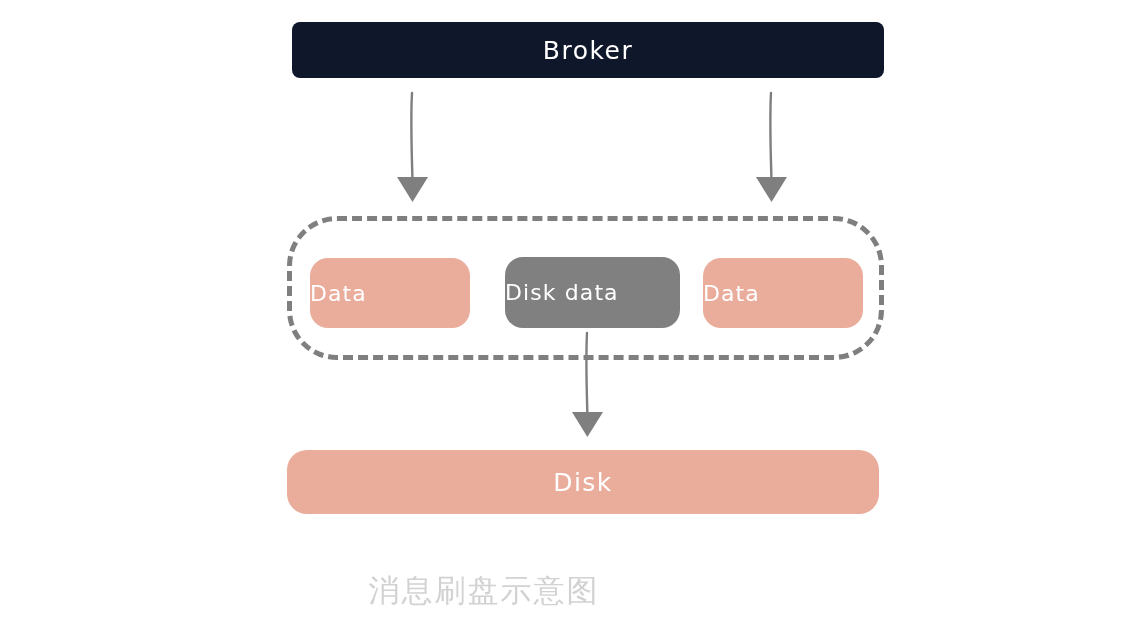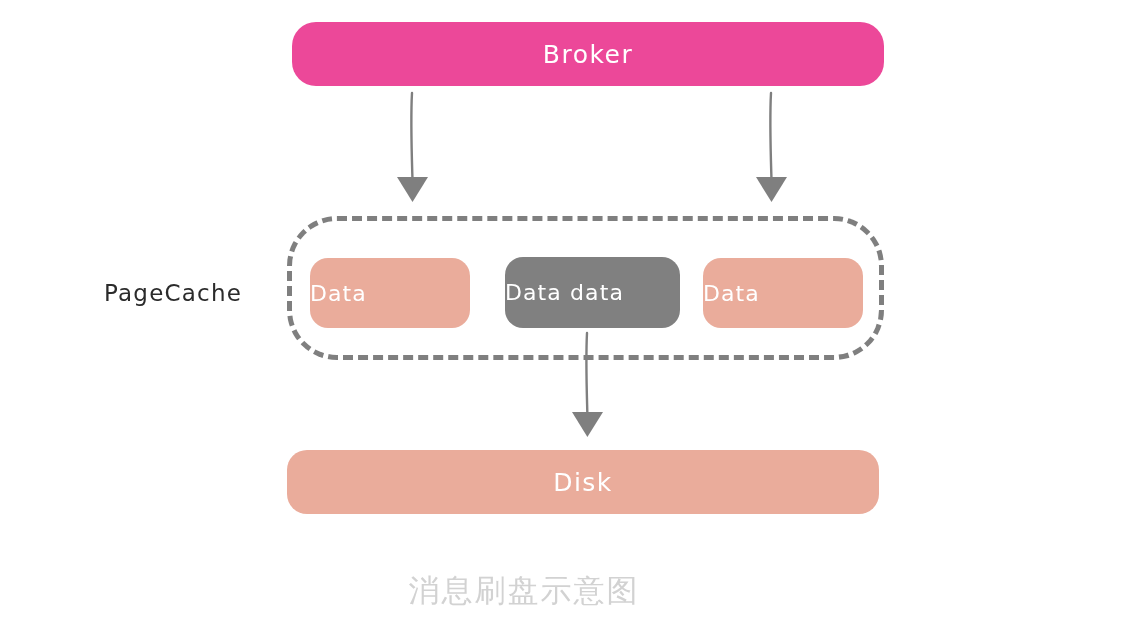--- a/index.html
+++ b/index.html
@@ -30,23 +30,23 @@
     align-items: center;
     justify-content: center;
     -webkit-font-smoothing: antialiased;
   }
 
   
   #broker-node {
     left: 292px;
     top: 22px;
     width: 592px;
-    height: 64px;
-    background: #ec4899;
-    border-radius: 24px;
+    height: 56px;
+    background: #0f172a;
+    border-radius: 8px;
   }
   #broker-node .node-label {
     color: #ffffff;
     font-size: 25px;
     letter-spacing: 1.5px;
     font-family: "DejaVu Sans", sans-serif;
     font-weight: 400;
   }
 
   
@@ -129,41 +129,39 @@
   #caption {
     position: absolute;
     left: 0;
     top: 570px;
     width: 968px;
     text-align: center;
     color: #d2d2d2;
     font-size: 31px;
     letter-spacing: 2px;
     font-family: "DejaVu Sans", sans-serif;
-    margin-left: 40px;
   }
 </style>
 </head>
 <body>
 
 <div id="canvas">
 
   <div class="node" id="broker-node">
     <span class="node-label">Broker</span>
   </div>
 
   <div id="pagecache-container"></div>
 
-  <div id="pagecache-label">PageCache</div>
 
   <div class="cache-cell cell-clean" id="cache-cell-0">
     <span class="node-label">Data</span>
   </div>
   <div class="cache-cell cell-dirty" id="cache-cell-1">
-    <span class="node-label">Data data</span>
+    <span class="node-label">Disk data</span>
   </div>
   <div class="cache-cell cell-clean" id="cache-cell-2">
     <span class="node-label">Data</span>
   </div>
 
   <div class="node" id="disk-node">
     <span class="node-label">Disk</span>
   </div>
 
   <svg id="arrow-layer" viewBox="0 0 1142 625">

